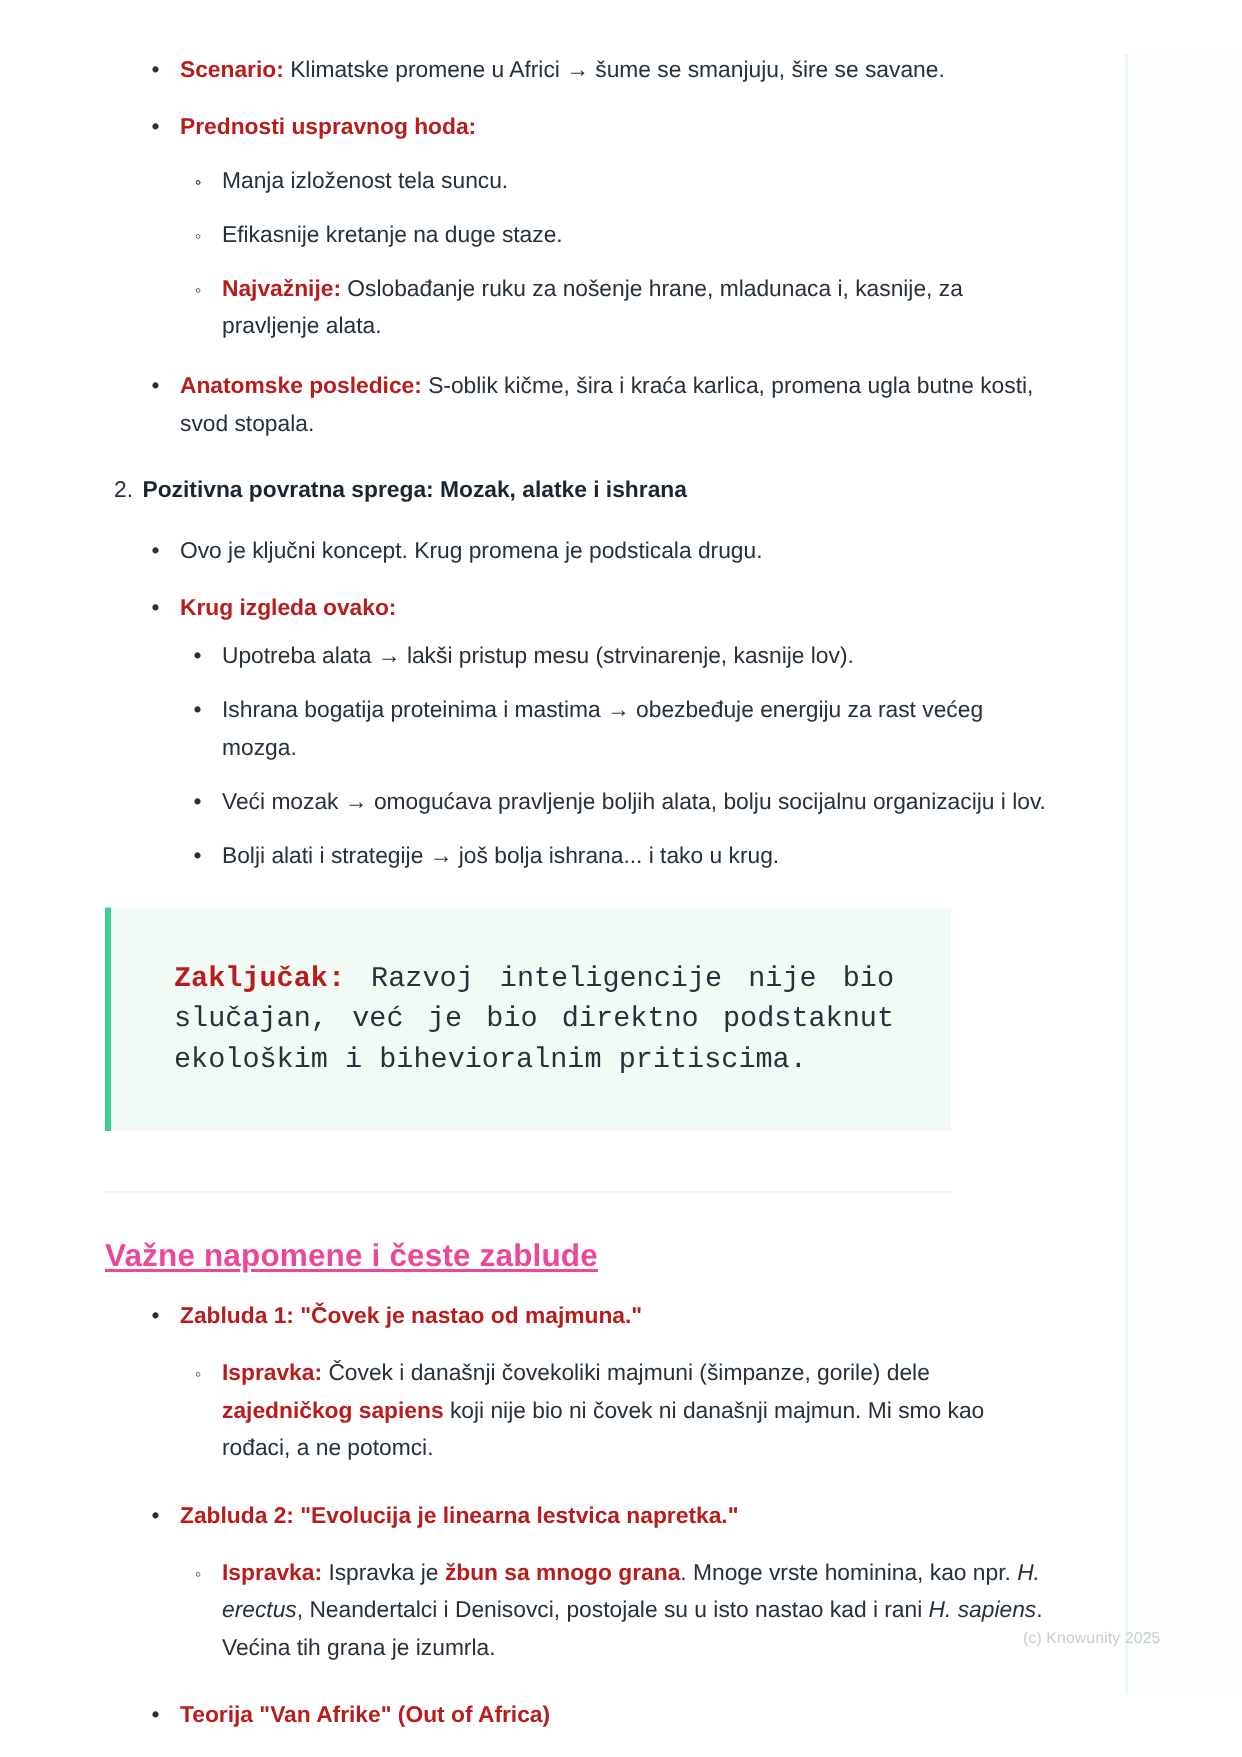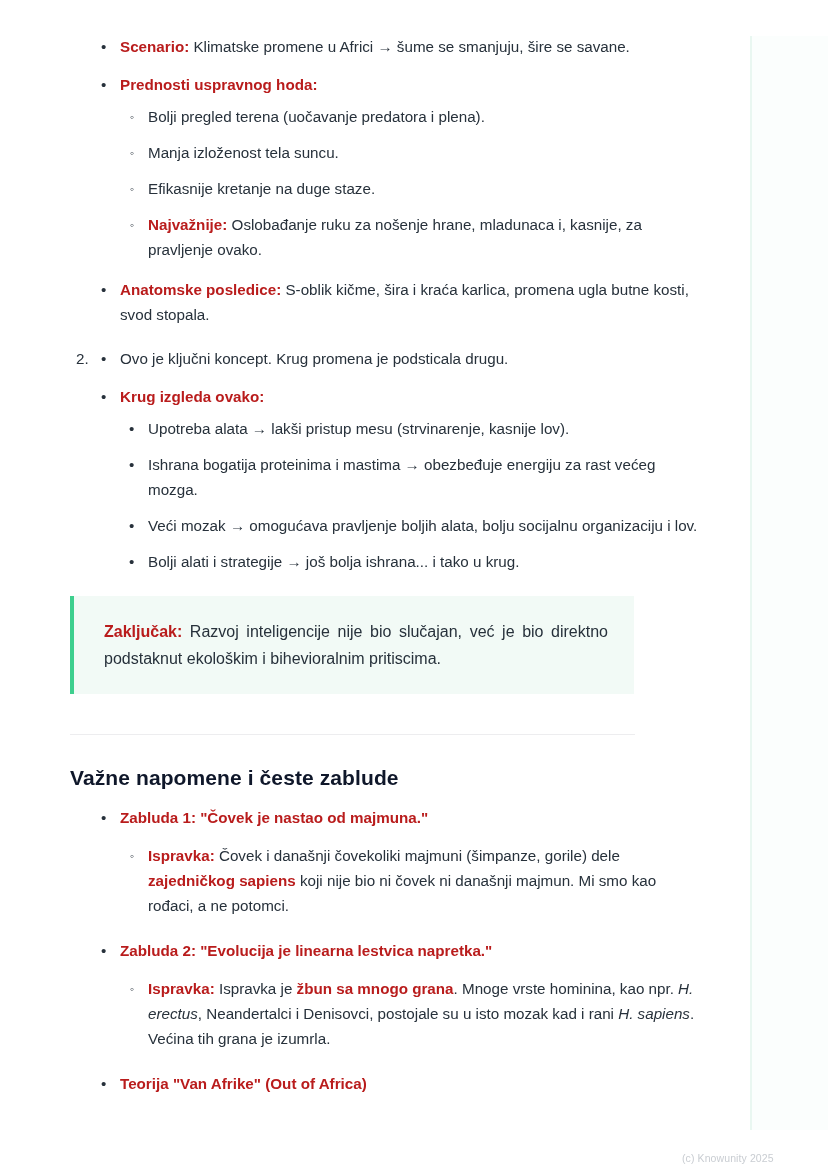--- a/index.html
+++ b/index.html
@@ -110,48 +110,50 @@
   .callout {
     position: relative;
     margin: 22px 0 0 70px;
     width: 564px;
     box-sizing: border-box;
     background: #f2faf6;
     border-left: 4px solid #3ecf8e;
     padding: 22px 26px 22px 30px;
   }
   .callout p {
-    margin: 0;
-    font-size: 16px;
+    margin: 12px;
+    font-size: 19px;
     line-height: 27px;
     text-align: justify;
     color: #27313b;
+    font-family: Liberation Mono, monospace;
   }
 
   
   .divider {
     margin: 40px 0 0 70px;
     width: 565px;
     height: 1px;
     background: #ededef;
   }
   .section-title {
     margin: 29px 0 13px 70px;
     font-size: 21px;
     line-height: 28px;
     font-weight: 700;
-    color: #0f172a;
+    color: #ec4899;
     letter-spacing: 0.1px;
+    text-decoration: underline;
   }
 
   
   .watermark {
     position: absolute;
     left: 682px;
-    top: 1151px;
+    top: 1085px;
     font-size: 10.5px;
     line-height: 14px;
     color: #c9cdd2;
     white-space: nowrap;
     letter-spacing: 0.1px;
   }
 </style>
 </head>
 <body>
 
@@ -165,45 +167,45 @@
       <span class="blt">•</span>
       <b>Scenario:</b><span> Klimatske promene u Africi → šume se smanjuju, šire se savane.</span>
     </li>
 
     <li>
       <span class="blt">•</span>
       <b>Prednosti uspravnog hoda:</b>
       <ul class="lvl2">
         <li>
           <span class="blt">◦</span>
-          <span>Bolji pregled terena (uočavanje predatora i plena).</span>
         </li>
         <li>
           <span class="blt">◦</span>
           <span>Manja izloženost tela suncu.</span>
         </li>
         <li>
           <span class="blt">◦</span>
           <span>Efikasnije kretanje na duge staze.</span>
         </li>
         <li>
           <span class="blt">◦</span>
-          <b>Najvažnije:</b><span> Oslobađanje ruku za nošenje hrane, mladunaca i, kasnije, za pravljenje ovako.</span>
+          <b>Najvažnije:</b><span> Oslobađanje ruku za nošenje hrane, mladunaca i, kasnije, za pravljenje alata.</span>
         </li>
       </ul>
     </li>
 
     <li style="margin-top:15px;">
       <span class="blt">•</span>
       <b>Anatomske posledice:</b><span> S-oblik kičme, šira i kraća karlica, promena ugla butne kosti, svod stopala.</span>
     </li>
   </ul>
 
   <div class="numrow">
     <span class="num">2.</span>
+    <span class="numtext">Pozitivna povratna sprega: Mozak, alatke i ishrana</span>
   </div>
 
   <ul class="lvl1">
     <li>
       <span class="blt">•</span>
       <span>Ovo je ključni koncept. Krug promena je podsticala drugu.</span>
     </li>
 
     <li>
       <span class="blt">•</span>
@@ -249,21 +251,21 @@
         </li>
       </ul>
     </li>
 
     <li style="margin-top:20px;">
       <span class="blt">•</span>
       <b>Zabluda 2: "Evolucija je linearna lestvica napretka."</b>
       <ul class="lvl2" style="margin-top:13px;">
         <li>
           <span class="blt">◦</span>
-          <b>Ispravka:</b><span> Ispravka je </span><b>žbun sa mnogo grana</b><span>. Mnoge vrste hominina, kao npr. </span><i>H. erectus</i><span>, Neandertalci i Denisovci, postojale su u isto mozak kad i rani </span><i>H. sapiens</i><span>. Većina tih grana je izumrla.</span>
+          <b>Ispravka:</b><span> Ispravka je </span><b>žbun sa mnogo grana</b><span>. Mnoge vrste hominina, kao npr. </span><i>H. erectus</i><span>, Neandertalci i Denisovci, postojale su u isto nastao kad i rani </span><i>H. sapiens</i><span>. Većina tih grana je izumrla.</span>
         </li>
       </ul>
     </li>
 
     <li style="margin-top:20px;">
       <span class="blt">•</span>
       <b>Teorija "Van Afrike" (Out of Africa)</b>
     </li>
   </ul>
 

